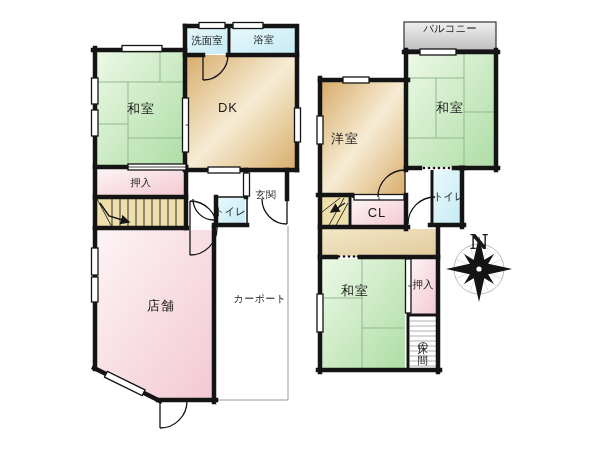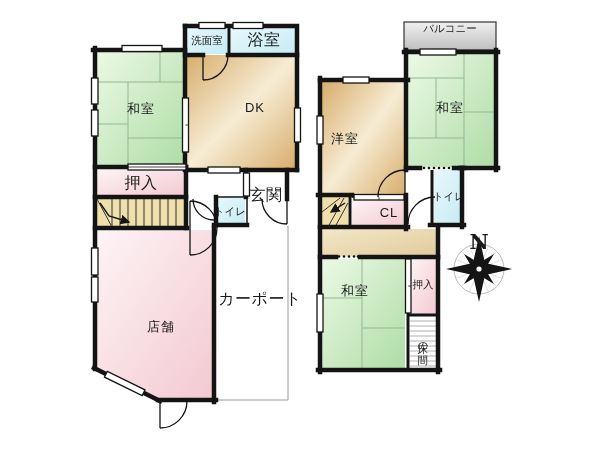--- a/index.html
+++ b/index.html
@@ -2,21 +2,21 @@
 <html><head>
 <meta charset="utf-8">
 <style>
   html,body{margin:0;padding:0;background:#ffffff;}
   #canvas{position:relative;width:600px;height:450px;background:#ffffff;overflow:hidden;
           font-family:"Liberation Sans",sans-serif;}
   #plan-svg{position:absolute;left:0;top:0;}
   .lbl{position:absolute;transform:translate(-50%,-50%);color:#1a1a1a;white-space:nowrap;
        font-size:13px;letter-spacing:1px;line-height:1;}
   .lbl.small{font-size:10.5px;letter-spacing:0px;}
-  .lbl.mid{font-size:16px;letter-spacing:0.5px;}
+  .lbl.mid{font-size:10px;letter-spacing:0.5px;}
   .lbl.vert{writing-mode:vertical-rl;text-orientation:upright;letter-spacing:0px;font-size:10.5px;}
   .lbl.compass-n{font-family:"DejaVu Serif",serif;font-size:21px;font-weight:600;letter-spacing:0;}
 </style>
 </head>
 <body>
 
 <div id="canvas">
 
 <svg id="plan-svg" width="600" height="450" viewBox="0 0 600 450">
   <defs>
@@ -196,31 +196,31 @@
     </g>
     <polygon fill="#141414" points="479,263 494,254 485,269 494,284 479,275 464,284 473,269 464,254"></polygon>
     <polygon fill="#141414" points="479,236 485,263 512,269 485,275 479,302 473,275 446,269 473,263"></polygon>
     <circle cx="479" cy="269" r="2.6" fill="#ffffff"></circle>
   </g>
 </svg>
 
 <div class="lbl small" style="left:207px;top:40px">洗面室</div>
 <div class="lbl mid" style="left:264px;top:40px">浴室</div>
 <div class="lbl" style="left:141px;top:108px">和室</div>
-<div class="lbl" style="left:255px;top:107px">DK</div>
+<div class="lbl" style="left:228px;top:107px">DK</div>
 <div class="lbl mid" style="left:141px;top:183px">押入</div>
 <div class="lbl mid" style="left:266px;top:195px">玄関</div>
 <div class="lbl small" style="left:230px;top:211px">トイレ</div>
-<div class="lbl" style="left:161px;top:326px">店舗</div>
+<div class="lbl" style="left:161px;top:305px">店舗</div>
 <div class="lbl mid" style="left:260px;top:299px">カーポート</div>
 
 <div class="lbl small" style="left:450px;top:28px">バルコニー</div>
 <div class="lbl" style="left:450px;top:107px">和室</div>
 <div class="lbl" style="left:345px;top:138px">洋室</div>
 <div class="lbl small" style="left:449px;top:196px">トイレ</div>
-<div class="lbl" style="left:389px;top:212px">CL</div>
+<div class="lbl" style="left:377px;top:212px">CL</div>
 <div class="lbl small" style="left:423px;top:284px">押入</div>
 <div class="lbl vert" style="left:423px;top:341px">床の間</div>
 <div class="lbl" style="left:355px;top:290px">和室</div>
 
 <div class="lbl compass-n" style="left:479px;top:241px">N</div>
 
 </div>
 
 </body></html>

